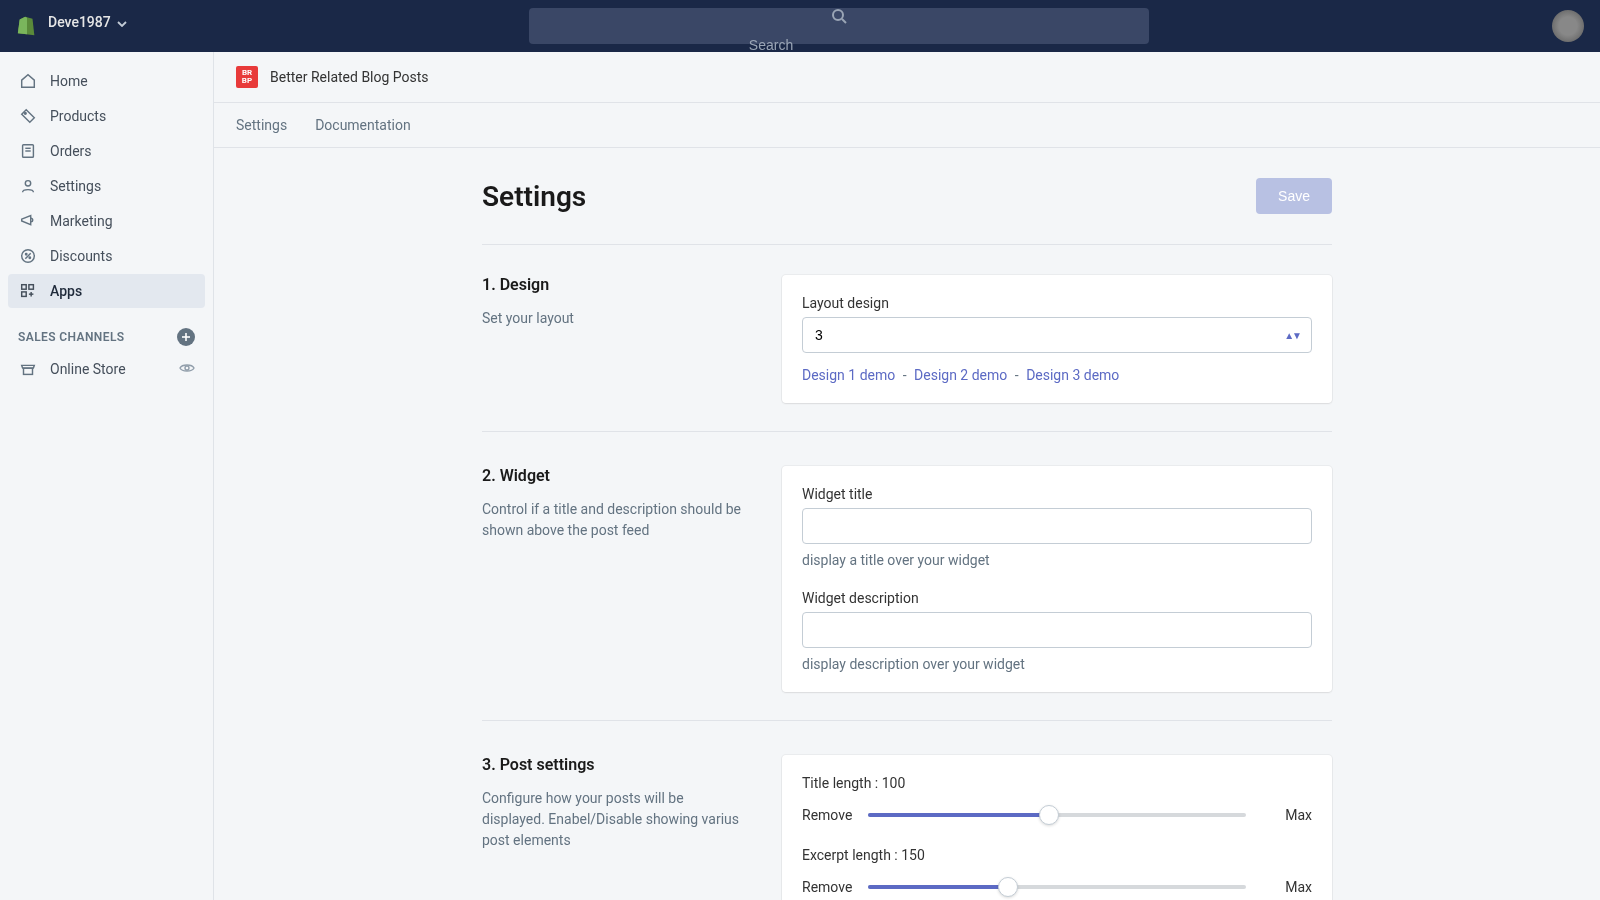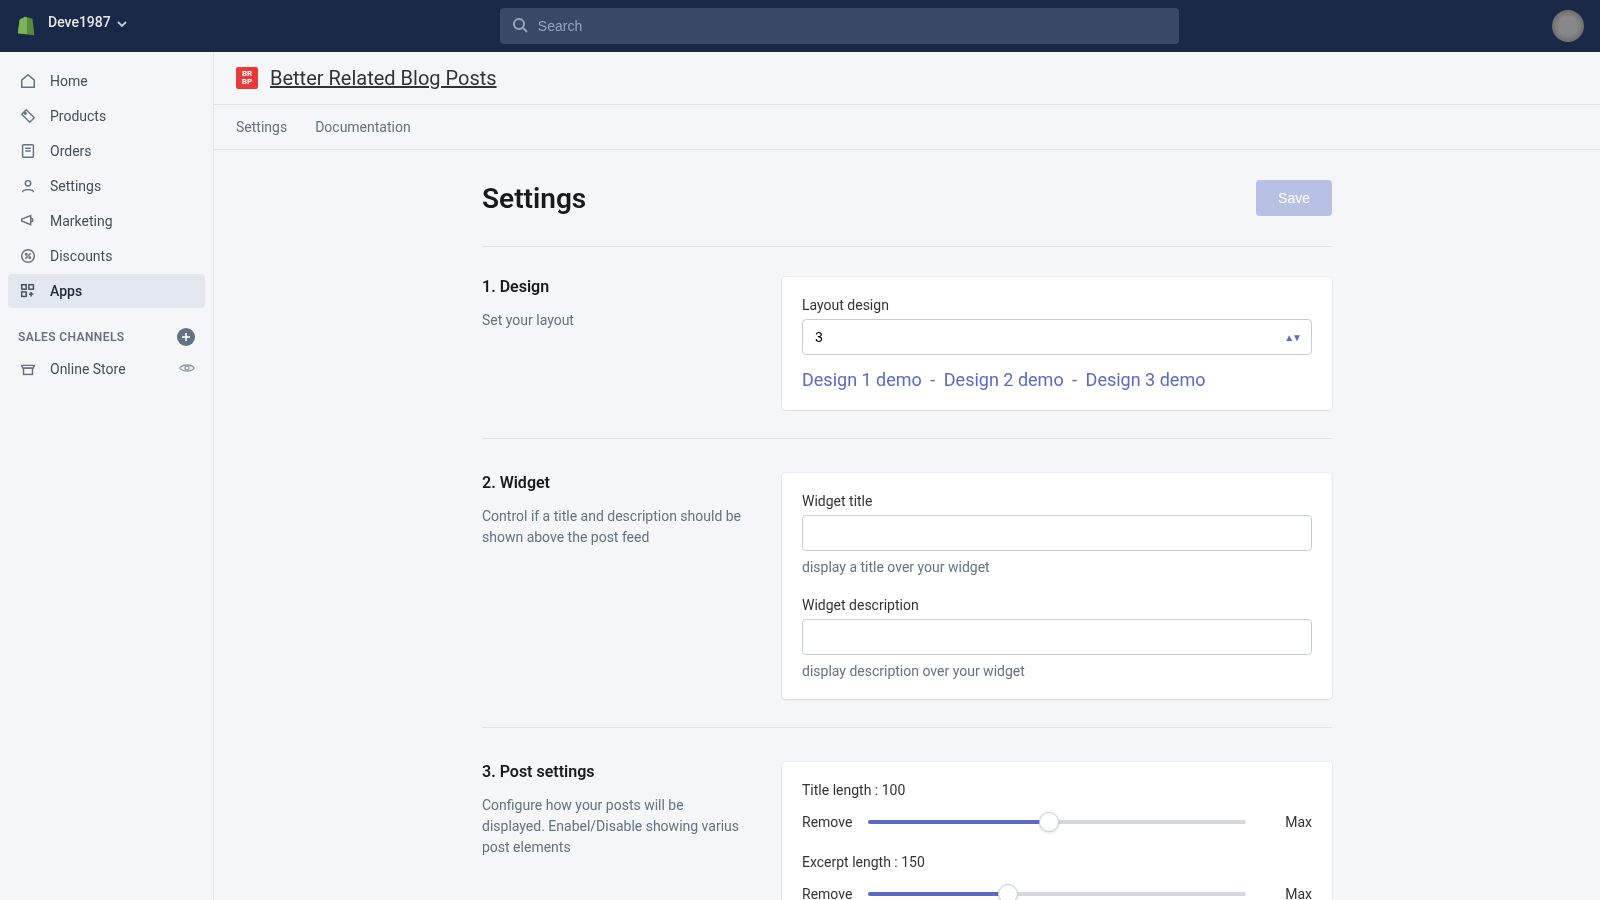--- a/index.html
+++ b/index.html
@@ -4,41 +4,41 @@
 <style>
 * { margin: 0; padding: 0; box-sizing: border-box; }
 body { font-family: -apple-system, BlinkMacSystemFont, "Segoe UI", Roboto, sans-serif; background: #f4f6f8; color: #212b36; font-size: 14px; width: 1600px; height: 900px; overflow: hidden; }
 
 
 .topbar { height: 52px; background: #1a2847; display: flex; align-items: center; padding: 0 16px; }
 .topbar-left { display: flex; align-items: flex-start; gap: 10px; }
 .shop-icon { width: 22px; height: 24px; }
 .store-name { color: #e6e6e6; font-size: 14px; font-weight: 500; display: flex; align-items: center; gap: 6px; }
 .search-wrap { flex: 1; display: flex; justify-content: center; }
-.search-box { width: 679px; height: 36px; background: #3a4766; border-radius: 4px; display: flex; align-items: center; padding: 0 12px; gap: 10px; }
+.search-box { width: 620px; height: 36px; background: #3a4766; border-radius: 4px; display: flex; align-items: center; padding: 0 12px; gap: 10px; flex-direction: column; }
 .search-box input { background: transparent; border: none; outline: none; color: #c3cbd6; font-size: 14px; flex: 1; }
 .search-box input::placeholder { color: #9aa5b5; }
 .avatar { width: 32px; height: 32px; border-radius: 50%; background: radial-gradient(circle, #888 40%, #555 100%); }
 
 
 .layout { display: flex; height: calc(100% - 52px); }
 .sidebar { width: 214px; background: #f4f6f8; border-right: 1px solid #dfe3e8; padding: 12px 8px; }
 .nav-item { display: flex; align-items: center; gap: 12px; padding: 7px 10px; border-radius: 4px; color: #454f5b; cursor: pointer; margin-bottom: 1px; }
 .nav-item.active { background: #e3e8ef; color: #1f2a3a; font-weight: 500; }
 .nav-item .ico { width: 20px; height: 20px; display: flex; align-items: center; justify-content: center; flex-shrink: 0; }
 .nav-section { margin-top: 20px; }
 .nav-section-head { display: flex; align-items: center; justify-content: space-between; padding: 0 10px 6px 10px; font-size: 12px; font-weight: 600; color: #637381; letter-spacing: 0.4px; }
 .add-btn { width: 18px; height: 18px; border-radius: 50%; background: #637381; color: #fff; display: flex; align-items: center; justify-content: center; font-size: 14px; line-height: 1; }
 .nav-item .trail { margin-left: auto; color: #919eab; }
 
 
 .main { flex: 1; overflow: auto; }
 .app-header { display: flex; align-items: center; gap: 12px; padding: 14px 22px; border-bottom: 1px solid #e0e3e8; }
 .app-logo { width: 22px; height: 22px; background: #e83a3a; border-radius: 2px; color: #fff; font-size: 8px; font-weight: 700; display: flex; align-items: center; justify-content: center; text-align: center; line-height: 1; }
-.app-title { font-size: 20px; color: #333; text-decoration: underline; }
+.app-title { font-size: 14px; color: #333; }
 
 .tabs { display: flex; gap: 28px; padding: 14px 22px; border-bottom: 1px solid #e0e3e8; }
 .tab { color: #637381; cursor: pointer; font-size: 14px; }
 
 
 .content { max-width: 850px; margin: 0 auto; padding: 30px 0 40px 0; }
 .page-head { display: flex; justify-content: space-between; align-items: center; padding-bottom: 30px; border-bottom: 1px solid #e0e3e8; margin-bottom: 30px; }
 .page-title { font-size: 28px; font-weight: 600; color: #1a1a1a; }
 .save-btn { background: #b8c1e3; color: #fff; border: none; padding: 10px 22px; border-radius: 4px; font-size: 14px; cursor: pointer; }
 
@@ -52,21 +52,21 @@
 
 .field { margin-bottom: 22px; }
 .field:last-child { margin-bottom: 0; }
 .field-label { font-size: 14px; color: #333; margin-bottom: 6px; display: block; }
 .field-help { font-size: 14px; color: #637381; margin-top: 8px; }
 .text-input { width: 100%; height: 36px; border: 1px solid #c4cdd5; border-radius: 4px; padding: 0 12px; font-size: 14px; background: #fff; }
 .select-wrap { position: relative; }
 .select-input { width: 100%; height: 36px; border: 1px solid #c4cdd5; border-radius: 4px; padding: 0 12px; font-size: 14px; background: #fff; appearance: none; cursor: pointer; }
 .select-caret { position: absolute; right: 12px; top: 50%; transform: translateY(-50%); pointer-events: none; color: #5c6ac4; font-size: 10px; letter-spacing: -2px; }
 
-.demo-links { margin-top: 14px; font-size: 18px; }
+.demo-links { margin-top: 14px; font-size: 14px; }
 .demo-links a { color: #5c6ac4; text-decoration: none; }
 .demo-links .sep { color: #637381; margin: 0 4px; }
 
 
 .slider-label { font-size: 14px; color: #333; margin-bottom: 14px; display: block; }
 .slider-row { display: flex; align-items: center; gap: 12px; }
 .slider-end { font-size: 14px; color: #333; flex-shrink: 0; min-width: 54px; }
 .slider { flex: 1; position: relative; height: 20px; display: flex; align-items: center; }
 .slider-track { position: absolute; left: 0; right: 0; height: 4px; background: #d6d9dc; border-radius: 2px; }
 .slider-fill { position: absolute; left: 0; height: 4px; background: #5c6ac4; border-radius: 2px; }

